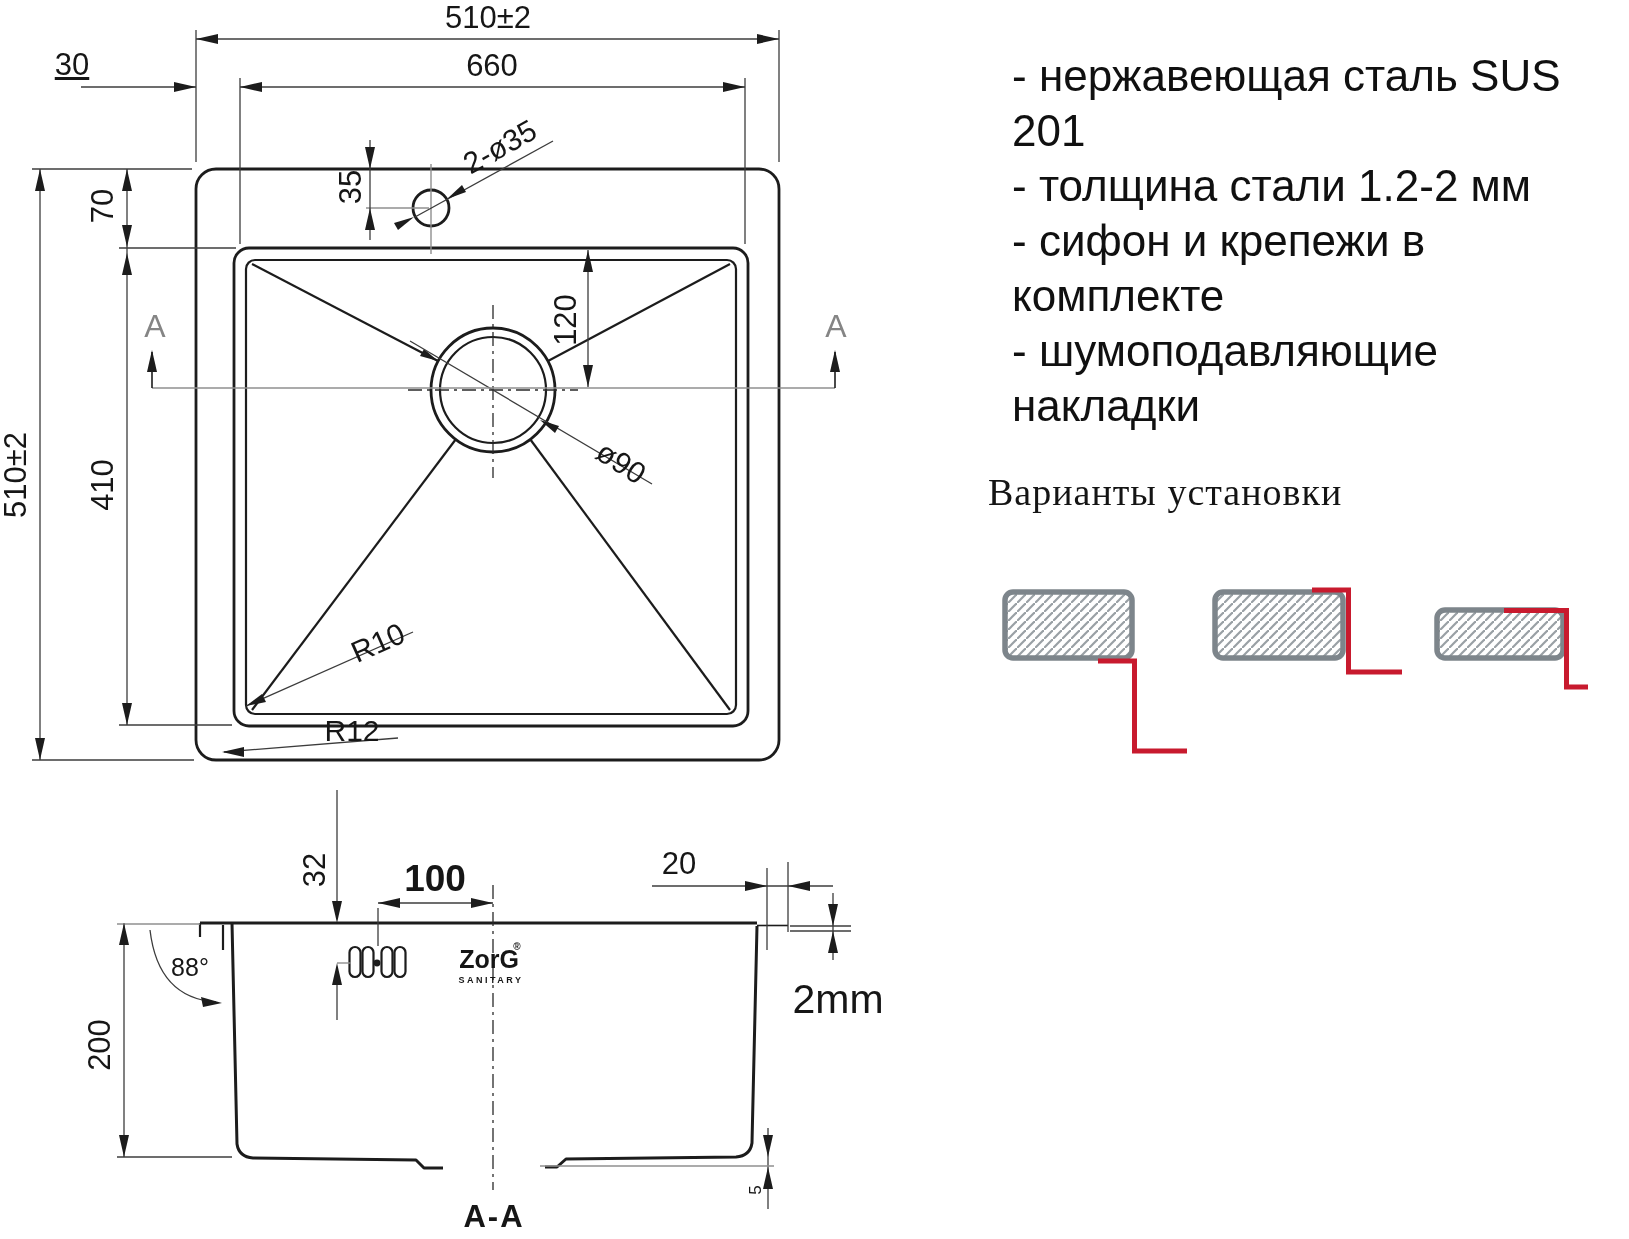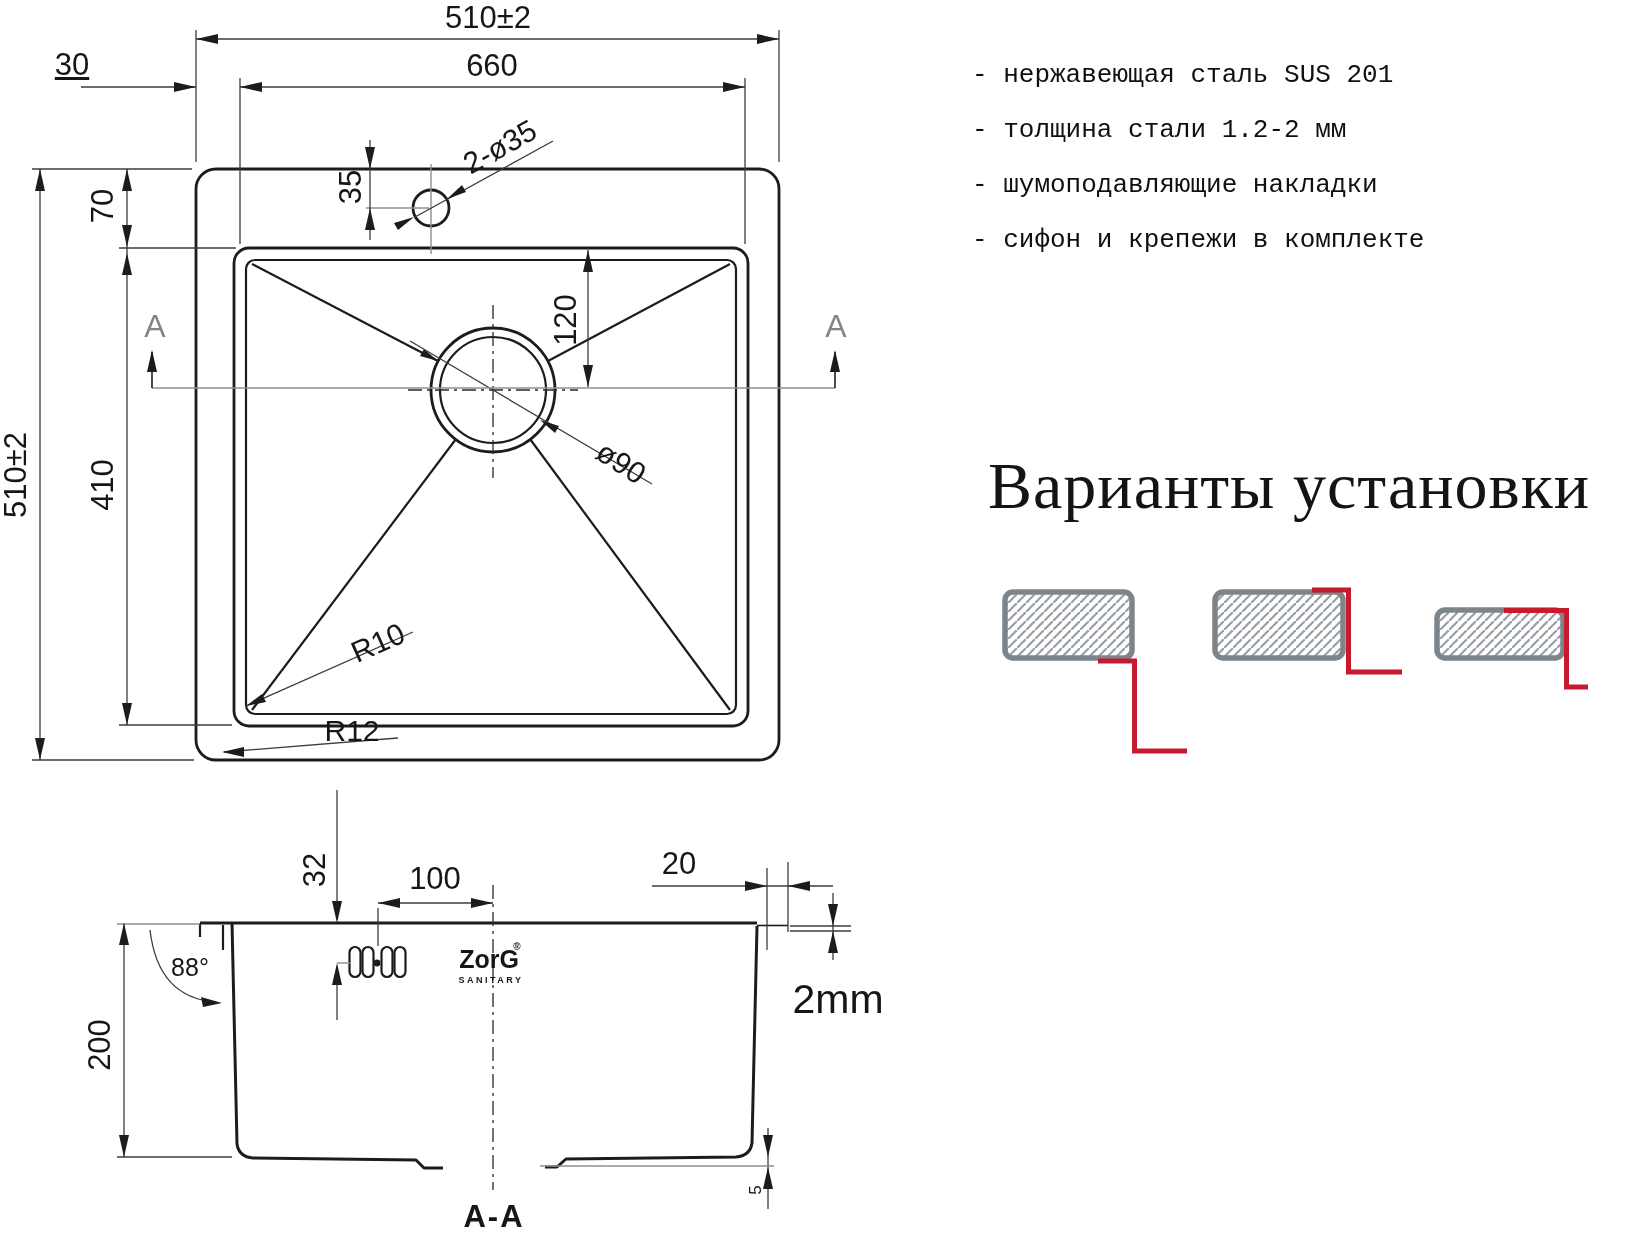--- a/index.html
+++ b/index.html
@@ -12,23 +12,23 @@
   .dm  {stroke:#3c3c3c;stroke-width:1.3;fill:none;}
   .gy  {stroke:#8f8f8f;stroke-width:1.4;fill:none;}
   .cl  {stroke:#2a2a2a;stroke-width:1.3;fill:none;stroke-dasharray:14 5 3 5;}
   .ar  {fill:#1c1c1c;stroke:none;}
   .red {stroke:#c81a2e;stroke-width:5;fill:none;stroke-linejoin:miter;}
   .hrect{stroke:#7d858b;stroke-width:5.5;fill:url(#hatch);}
   .t{position:absolute;white-space:nowrap;transform:translate(-50%,-50%);
      font-family:"Liberation Sans",sans-serif;color:#161616;}
   .r90{transform:translate(-50%,-50%) rotate(-90deg);}
   .amark{color:#858585;}
-  .specs{position:absolute;left:972px;top:48px;font-size:26px;line-height:55px;color:#101010;font-family:Liberation Mono, monospace;}
-  .title{position:absolute;left:988px;top:448px;font-family:"Liberation Serif",serif;
-         font-size:66px;letter-spacing:1px;color:#141414;white-space:nowrap;}
+  .specs{position:absolute;left:1012px;top:48px;font-size:44px;line-height:55px;color:#101010;}
+  .title{position:absolute;left:988px;top:470px;font-family:"Liberation Serif",serif;
+         font-size:38px;letter-spacing:1px;color:#141414;white-space:nowrap;}
   .logo{position:absolute;transform:translate(-50%,-50%);font-weight:900;
         font-family:"Liberation Sans",sans-serif;font-style:normal;}
 </style>
 </head>
 <body>
 
 <div id="stage">
 
   <svg width="1629" height="1239" viewBox="0 0 1629 1239">
     <defs>
@@ -187,34 +187,34 @@
   <div class="t r90" style="left:351px;top:187px;font-size:31px;">35</div>
   <div class="t r90" style="left:566px;top:320px;font-size:31px;">120</div>
   <div class="t" style="left:500px;top:147px;font-size:30px;transform:translate(-50%,-50%) rotate(-29deg);">2-ø35</div>
   <div class="t" style="left:621px;top:463px;font-size:30px;transform:translate(-50%,-50%) rotate(33deg);">ø90</div>
   <div class="t" style="left:378px;top:643px;font-size:30px;transform:translate(-50%,-50%) rotate(-24deg);">R10</div>
   <div class="t" style="left:352px;top:731px;font-size:30px;">R12</div>
   <div class="t amark" style="left:155px;top:326px;font-size:32px;">A</div>
   <div class="t amark" style="left:836px;top:326px;font-size:32px;">A</div>
 
   <div class="t r90" style="left:315px;top:870px;font-size:31px;">32</div>
-  <div class="t" style="left:435px;top:879px;font-size:31px;">100</div>
+  <div class="t" style="left:435px;top:879px;font-size:37px;font-weight:bold;">100</div>
   <div class="t" style="left:679px;top:864px;font-size:31px;">20</div>
   <div class="t r90" style="left:100px;top:1045px;font-size:31px;">200</div>
   <div class="t" style="left:838px;top:999px;font-size:41px;">2mm</div>
   <div class="t" style="left:190px;top:967px;font-size:25px;">88°</div>
   <div class="t r90" style="left:756px;top:1190px;font-size:17px;">5</div>
   <div class="t" style="left:494px;top:1217px;font-size:31px;letter-spacing:2px;font-weight:bold;">A-A</div>
 
   <div class="logo" style="left:489px;top:959px;font-size:25px;">ZorG</div>
   <div class="logo" style="left:517px;top:946px;font-size:10px;">®</div>
   <div class="logo" style="left:491px;top:980px;font-size:9px;letter-spacing:2.5px;">SANITARY</div>
 
   <div class="specs">
     <div>- нержавеющая сталь SUS 201</div>
     <div>- толщина стали 1.2-2 мм</div>
+    <div>- сифон и крепежи в комплекте</div>
     <div>- шумоподавляющие накладки</div>
-    <div>- сифон и крепежи в комплекте</div>
   </div>
 
   <div class="title">Варианты установки</div>
 
 </div>
 
 </body></html>

